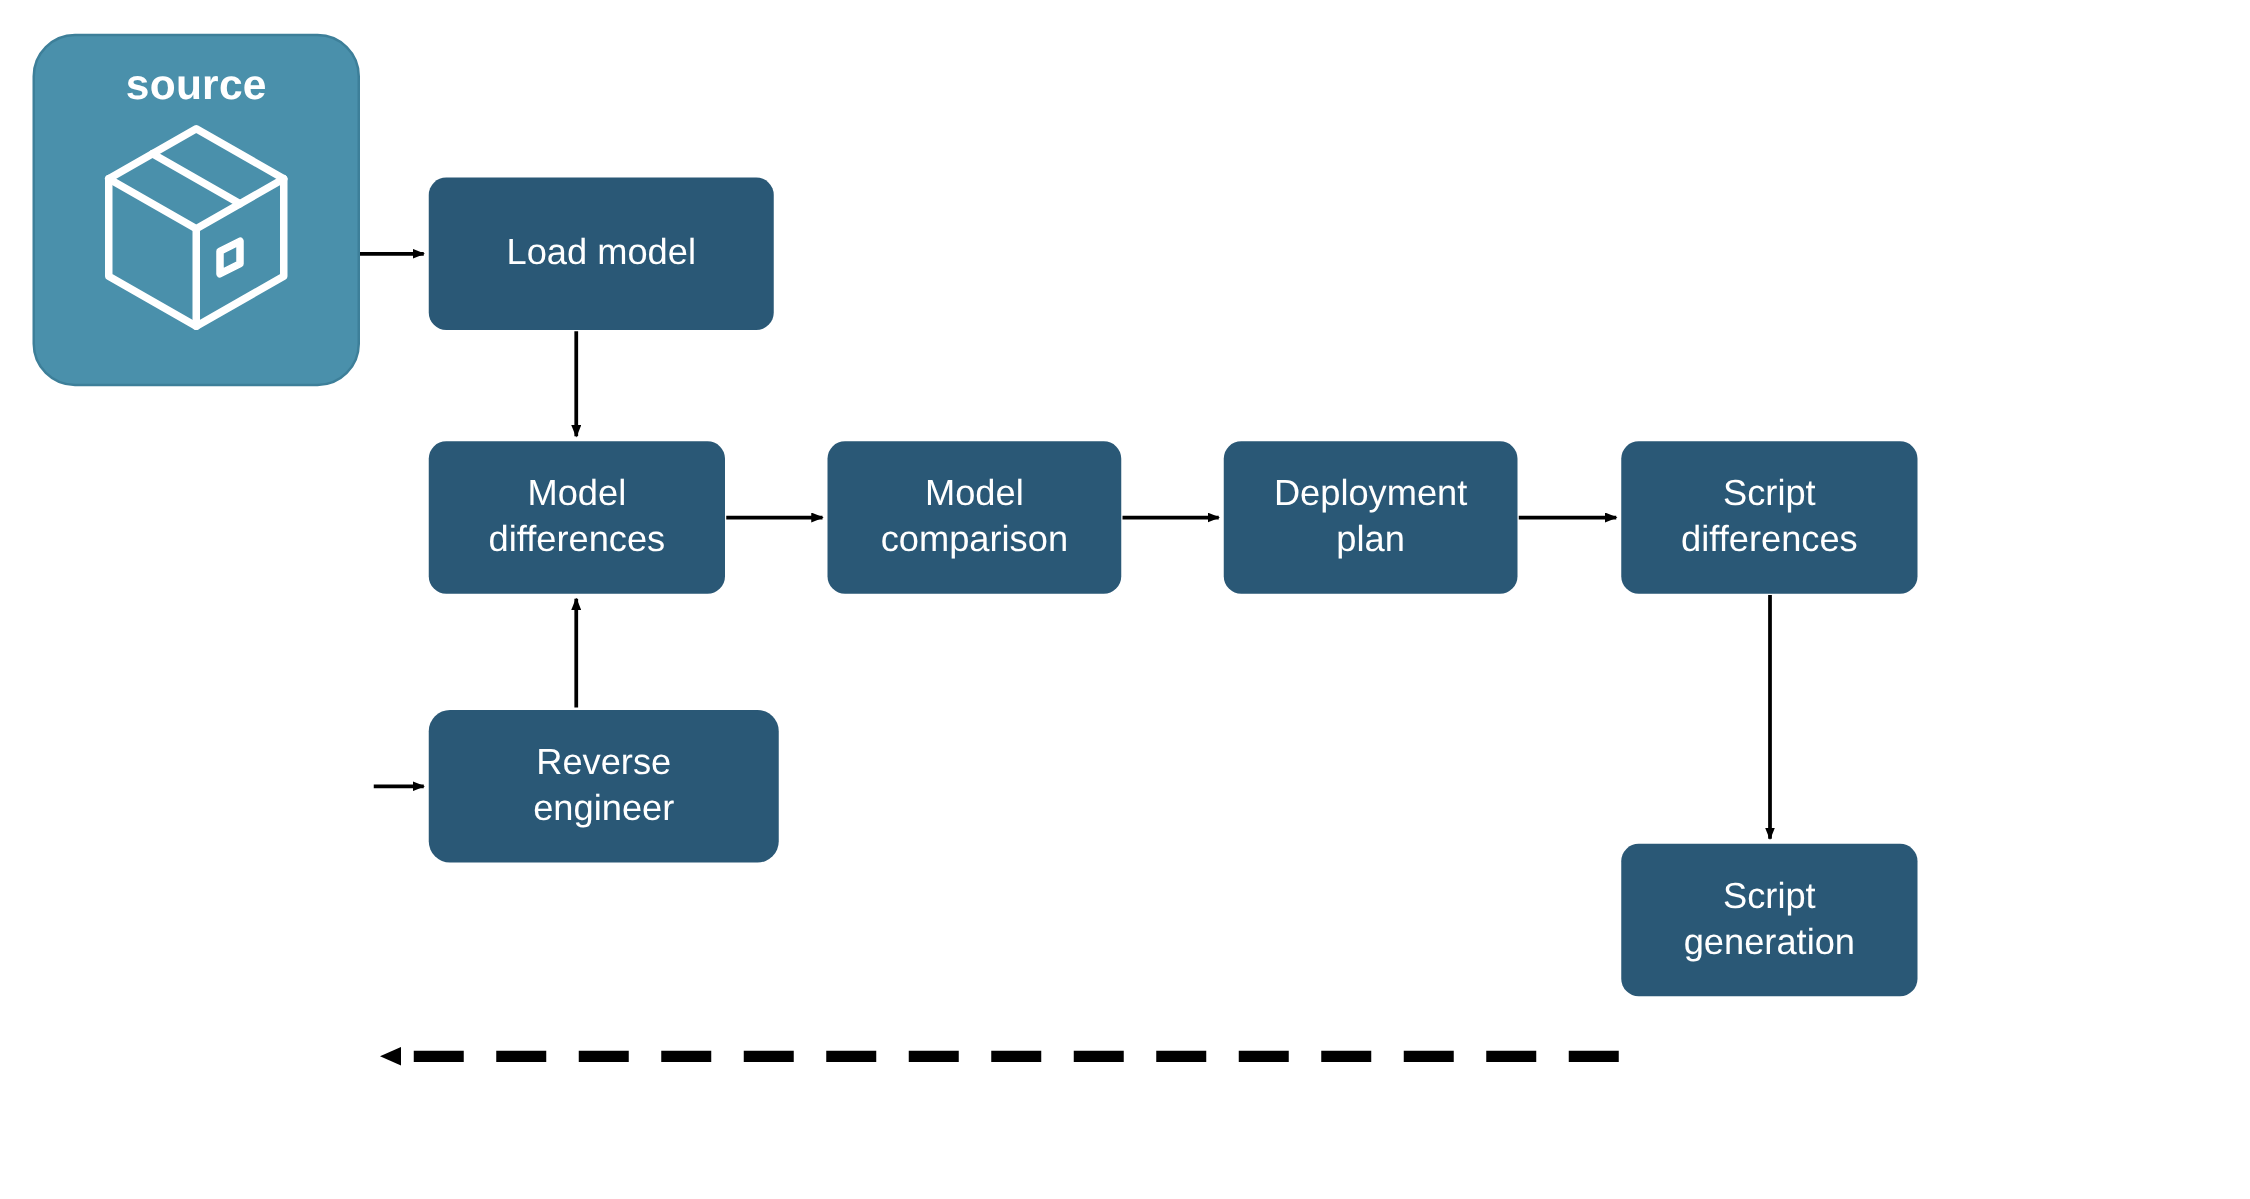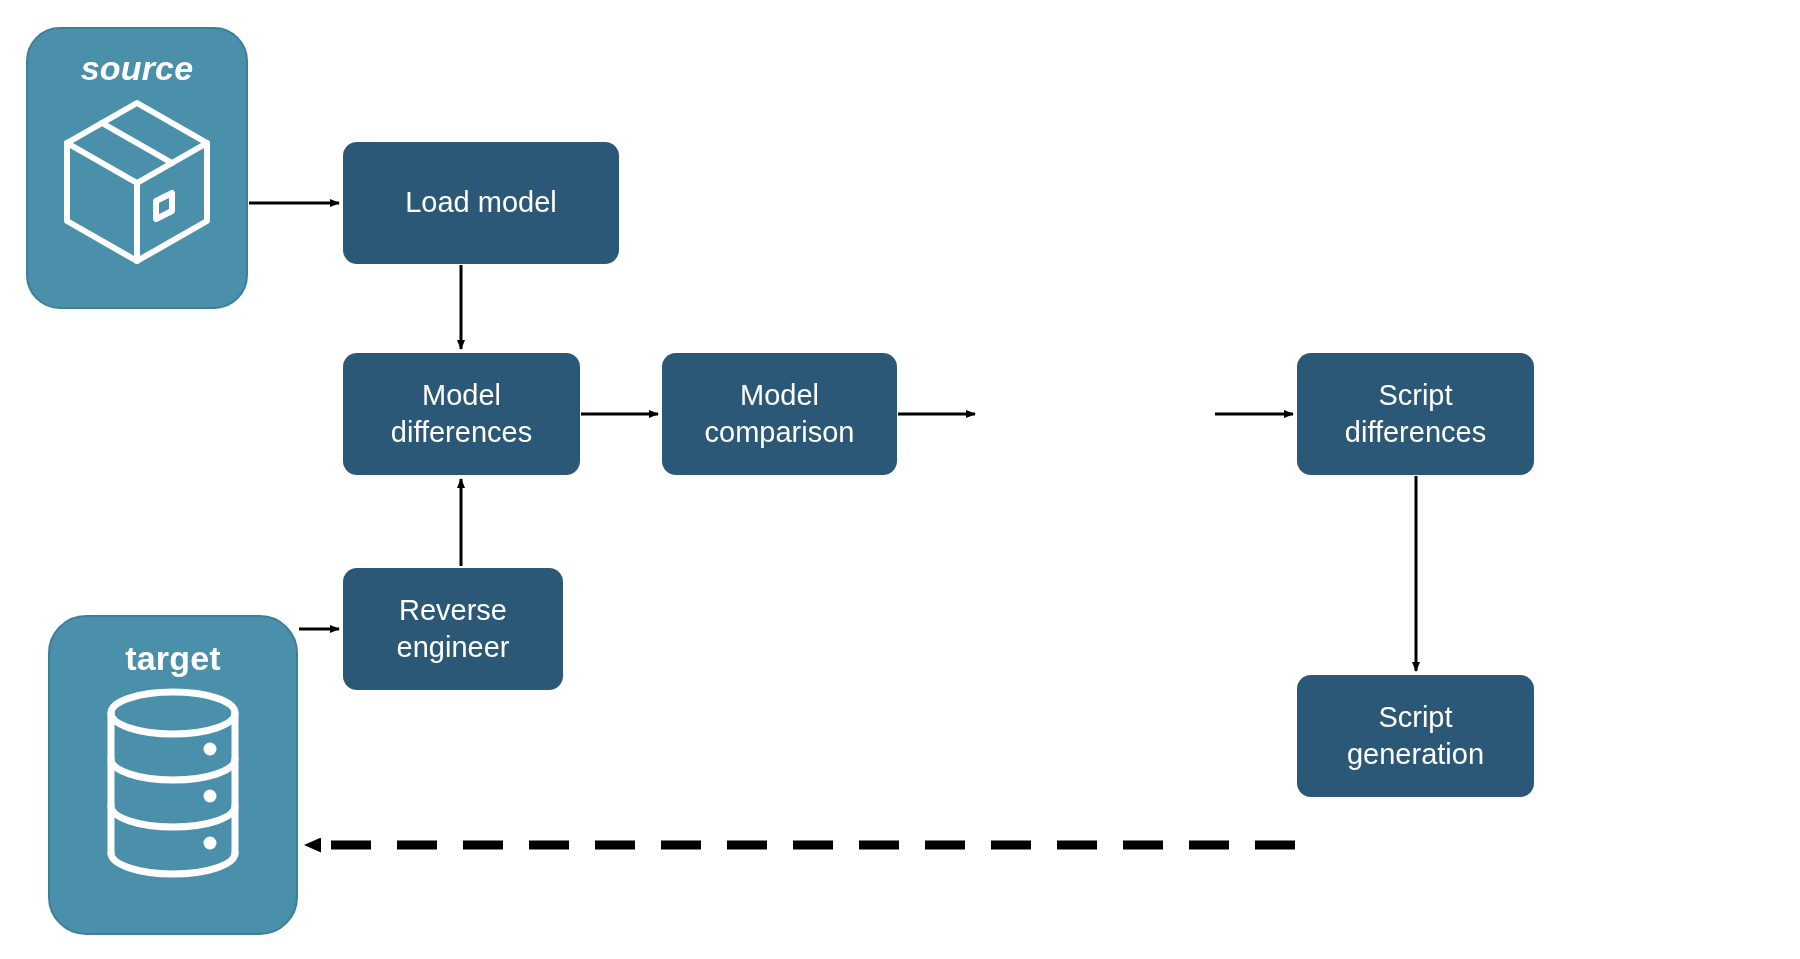--- a/index.html
+++ b/index.html
@@ -92,53 +92,37 @@
 
     <line x1="1416" y1="476" x2="1416" y2="671" stroke="#000000" stroke-width="3" marker-end="url(#arrow)"></line>
 
     <line x1="299" y1="629" x2="339" y2="629" stroke="#000000" stroke-width="3" marker-end="url(#arrow)"></line>
 
     <line x1="461" y1="566" x2="461" y2="479" stroke="#000000" stroke-width="3" marker-end="url(#arrow)"></line>
 
     <line x1="1295" y1="845" x2="305" y2="845" stroke="#000000" stroke-width="9" stroke-dasharray="40 26" marker-end="url(#arrow-fat)"></line>
   </svg>
 
-  <div class="endpoint" style="left:26px; top:27px; width:222px; height:282px;font-style:italic;">
+  <div class="endpoint" style="left:26px; top:27px; width:262px; height:282px;">
     <div class="endpoint-label" style="margin-top:22px;">source</div>
     <svg class="endpoint-icon" width="172" height="172" viewBox="0 0 172 172" style="margin-top:8px;">
       <g fill="none" stroke="#ffffff" stroke-width="6" stroke-linejoin="round" stroke-linecap="round">
 
         <polyline points="16,50 86,10 156,50 156,128 86,168 16,128 16,50"></polyline>
 
         <polyline points="16,50 86,90 156,50"></polyline>
         <line x1="86" y1="90" x2="86" y2="168"></line>
 
         <line x1="51" y1="30" x2="121" y2="70"></line>
 
         <polygon points="105,108 121,100 121,118 105,126"></polygon>
       </g>
     </svg>
   </div>
 
-  <div class="endpoint" style="left:48px; top:615px; width:250px; height:320px; border-radius:38px;">
-    <div class="endpoint-label" style="margin-top:24px;">target</div>
-    <svg class="endpoint-icon" width="168" height="196" viewBox="0 0 168 196" style="margin-top:10px;">
-      <g fill="none" stroke="#ffffff" stroke-width="7" stroke-linejoin="round" stroke-linecap="round">
-        <ellipse cx="84" cy="28" rx="62" ry="21"></ellipse>
-        <path d="M22,28 L22,168"></path>
-        <path d="M146,28 L146,168"></path>
-        <path d="M22,168 a62,21 0 0 0 124,0"></path>
-        <path d="M22,74 a62,21 0 0 0 124,0"></path>
-        <path d="M22,121 a62,21 0 0 0 124,0"></path>
-      </g>
-      <circle cx="121" cy="64" r="6.5" fill="#ffffff"></circle>
-      <circle cx="121" cy="111" r="6.5" fill="#ffffff"></circle>
-      <circle cx="121" cy="158" r="6.5" fill="#ffffff"></circle>
-    </svg>
-  </div>
 
   <div class="node" style="left:343px; top:142px; width:276px; height:122px;">
     <div>
       <span>Load model</span>
     </div>
   </div>
 
   <div class="node" style="left:343px; top:353px; width:237px; height:122px;">
     <div>
       <span>Model</span>
@@ -146,29 +130,35 @@
     </div>
   </div>
 
   <div class="node" style="left:662px; top:353px; width:235px; height:122px;">
     <div>
       <span>Model</span>
       <span>comparison</span>
     </div>
   </div>
 
+  <div class="node" style="left:979px; top:353px; width:235px; height:122px;">
+    <div>
+      <span>Deployment</span>
+      <span>plan</span>
+    </div>
+  </div>
 
   <div class="node" style="left:1297px; top:353px; width:237px; height:122px;">
     <div>
       <span>Script</span>
       <span>differences</span>
     </div>
   </div>
 
-  <div class="node" style="left:343px; top:568px; width:220px; height:122px;">
+  <div class="node" style="left:343px; top:568px; width:280px; height:122px;border-radius:17px;">
     <div>
       <span>Reverse</span>
       <span>engineer</span>
     </div>
   </div>
 
   <div class="node" style="left:1297px; top:675px; width:237px; height:122px;">
     <div>
       <span>Script</span>
       <span>generation</span>

